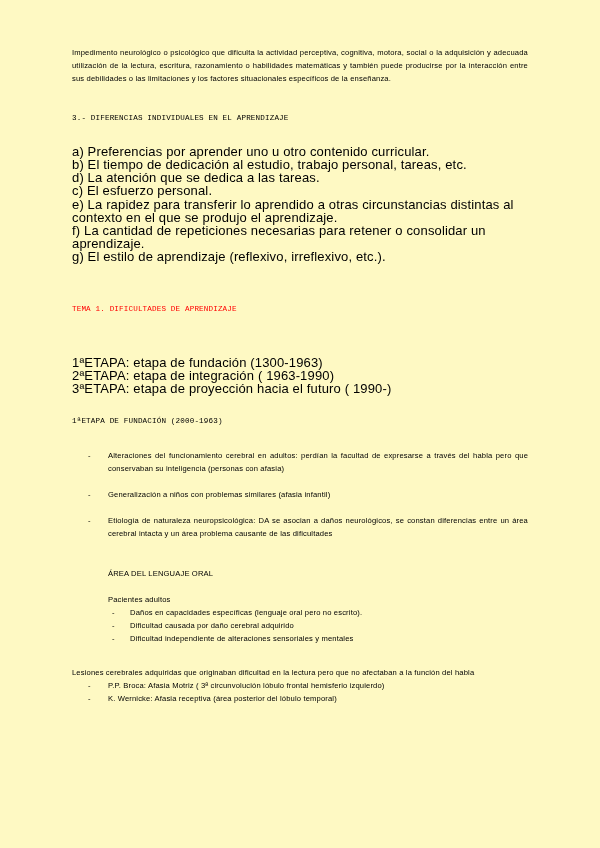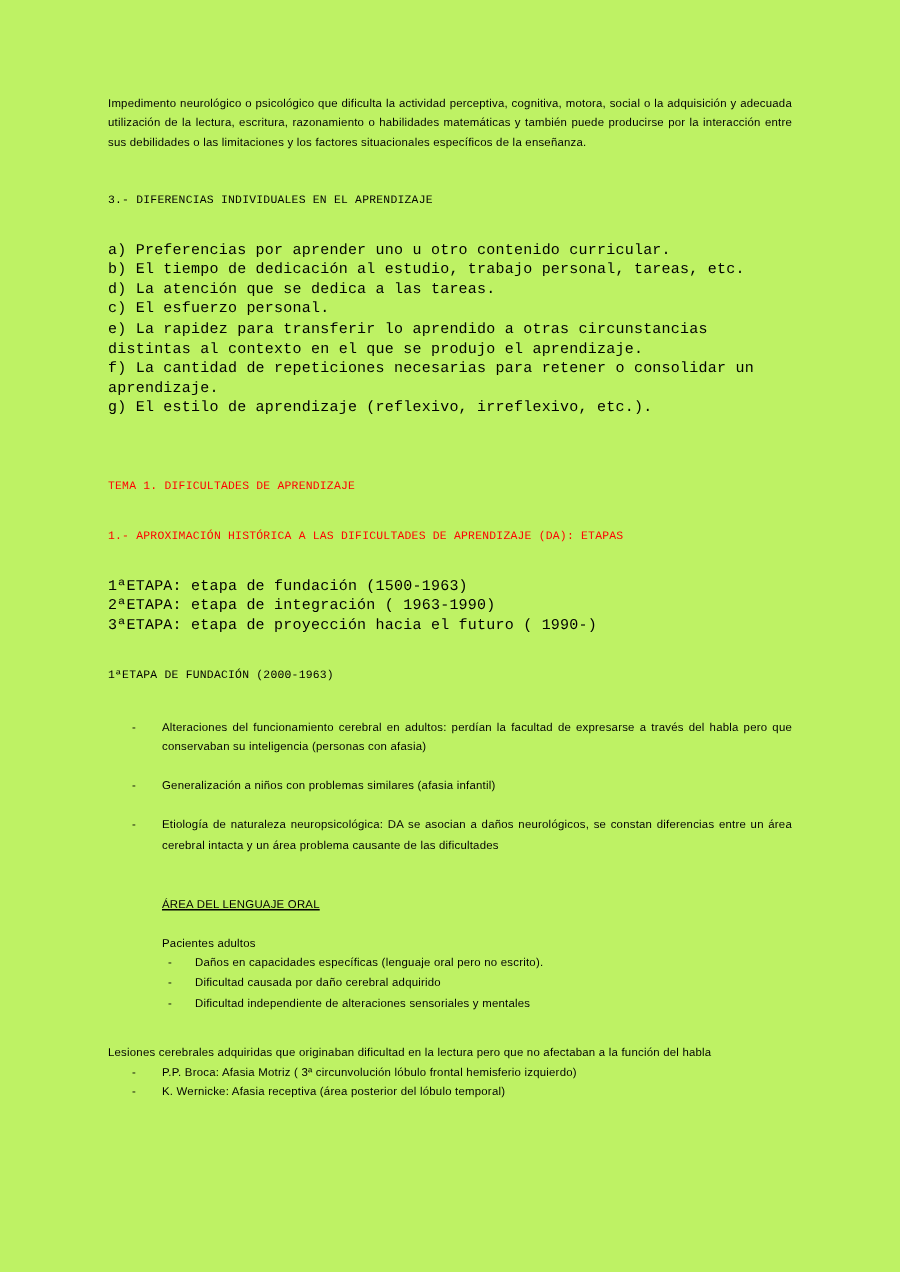--- a/index.html
+++ b/index.html
@@ -10,23 +10,23 @@
   body {
     width: 600px;
     height: 848px;
     font-family: "Liberation Sans", sans-serif;
     color: #000000;
   }
   .page {
     position: relative;
     width: 600px;
     height: 848px;
-    background: #bef264;
+    background: #fef9c3;
     box-sizing: border-box;
-    padding: 62px 72px 0 72px;
+    padding: 46px 72px 0 72px;
   }
   .para {
     font-size: 7.6px;
     line-height: 13.2px;
     text-align: justify;
     margin: 0;
     letter-spacing: 0.15px;
   }
   .gap-sm { height: 13px; }
   .gap-md { height: 20px; }
@@ -35,25 +35,24 @@
     font-size: 7.6px;
     line-height: 13.2px;
     margin: 0;
     letter-spacing: 0.15px;
     font-family: Liberation Mono, monospace;
   }
   .red {
     color: #ff0000;
   }
   .list-plain p {
-    font-size: 10px;
+    font-size: 13px;
     line-height: 13.2px;
     margin: 0;
     letter-spacing: 0.15px;
-    font-family: Liberation Mono, monospace;
   }
   .dash-item {
     position: relative;
     font-size: 7.6px;
     line-height: 13.2px;
     margin: 0 0 13px 0;
     padding-left: 36px;
     text-align: justify;
     letter-spacing: 0.15px;
   }
@@ -63,21 +62,20 @@
     top: 0;
   }
   .sub-block {
     padding-left: 36px;
   }
   .sub-title {
     font-size: 7.6px;
     line-height: 13.2px;
     margin: 0;
     letter-spacing: 0.15px;
-    text-decoration: underline;
   }
   .sub-plain {
     font-size: 7.6px;
     line-height: 13.2px;
     margin: 0;
     letter-spacing: 0.15px;
   }
   .dash-compact {
     position: relative;
     font-size: 7.6px;
@@ -128,26 +126,25 @@
     <p>g) El estilo de aprendizaje (reflexivo, irreflexivo, etc.).</p>
   </div>
 
   <div class="gap-lg"></div>
   <div class="gap-sm"></div>
 
   <p class="heading-plain red">TEMA 1. DIFICULTADES DE APRENDIZAJE</p>
 
   <div class="gap-md"></div>
 
-  <p class="heading-plain red">1.- APROXIMACIÓN HISTÓRICA A LAS DIFICULTADES DE APRENDIZAJE (DA): ETAPAS</p>
 
   <div class="gap-md"></div>
 
   <div class="list-plain">
-    <p>1ªETAPA: etapa de fundación (1500-1963)</p>
+    <p>1ªETAPA: etapa de fundación (1300-1963)</p>
     <p>2ªETAPA:  etapa de integración ( 1963-1990)</p>
     <p>3ªETAPA:  etapa de proyección hacia el futuro ( 1990-)</p>
   </div>
 
   <div class="gap-md"></div>
 
   <p class="heading-plain">1ªETAPA DE FUNDACIÓN (2000-1963)</p>
 
   <div class="gap-md"></div>
 

